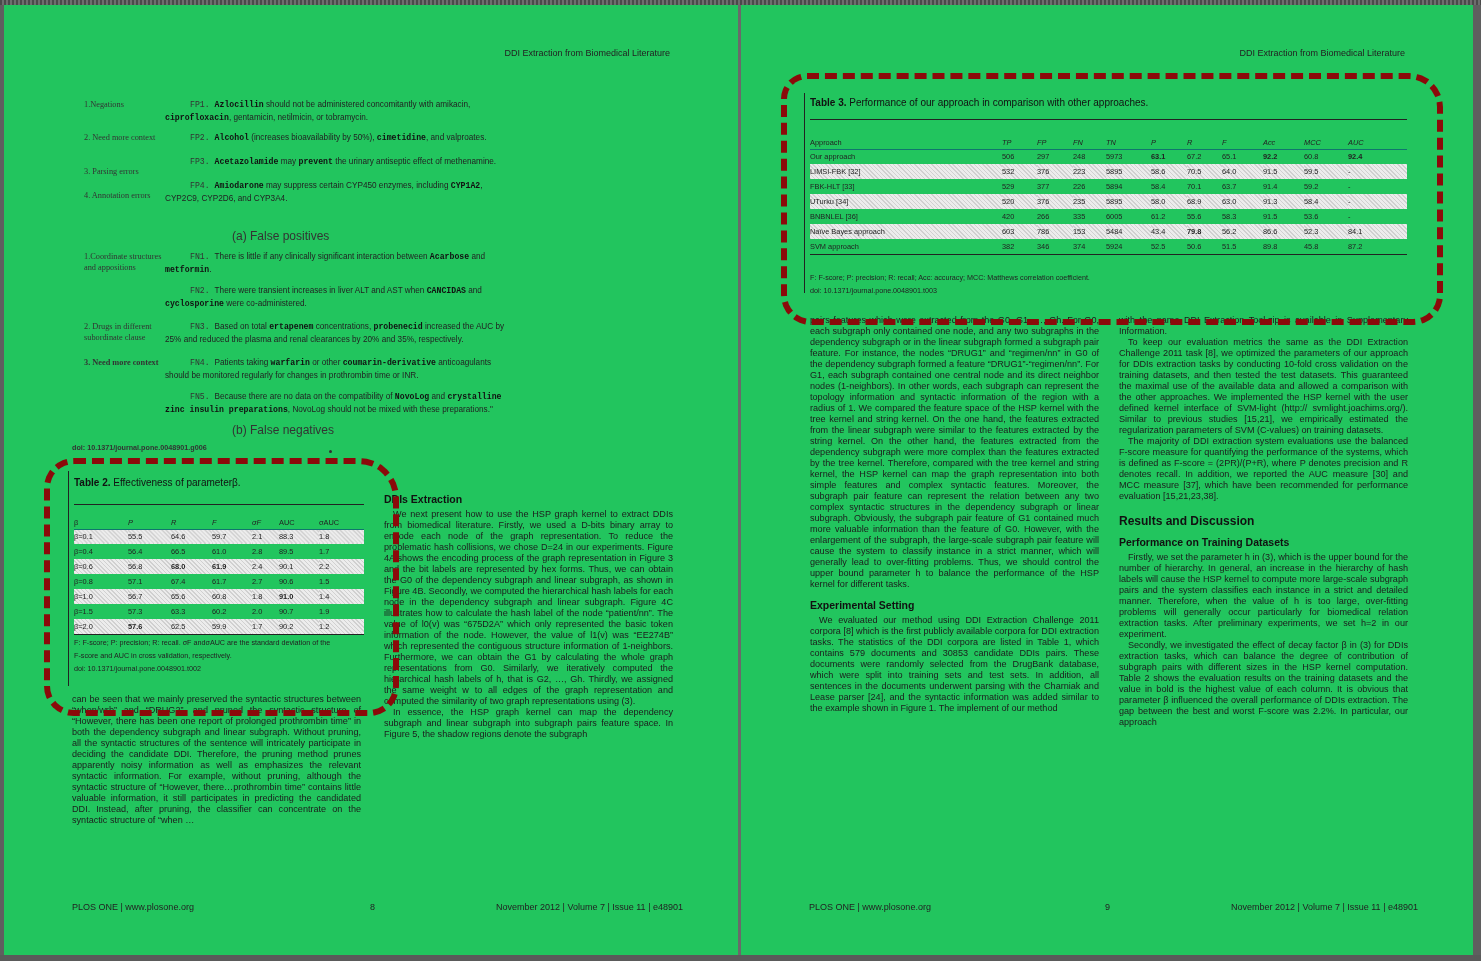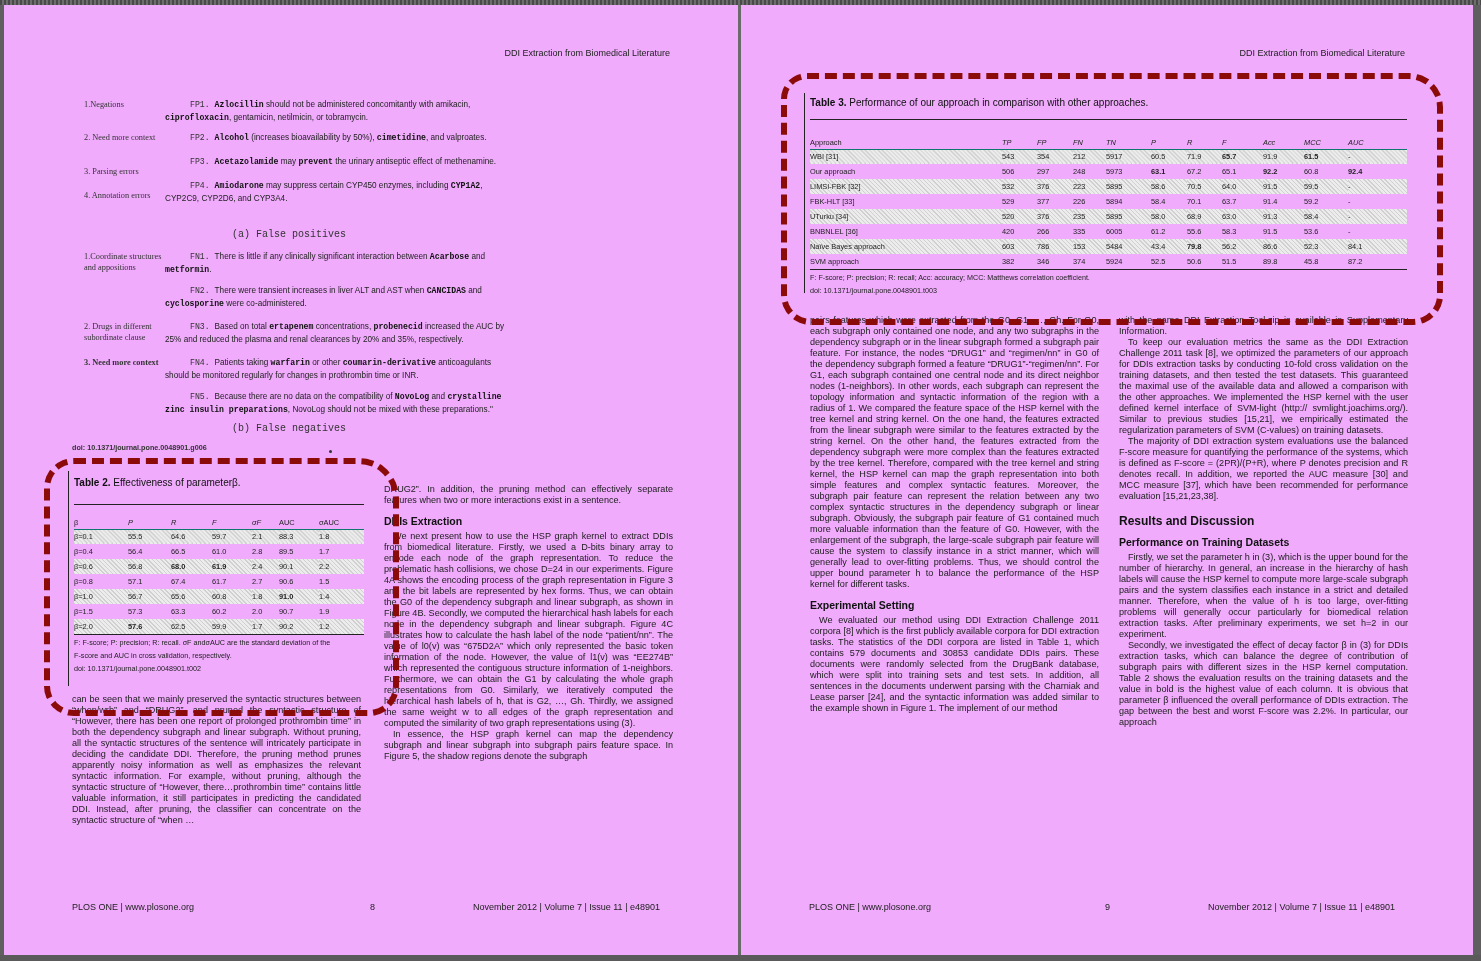--- a/index.html
+++ b/index.html
@@ -1,38 +1,38 @@
 <!DOCTYPE html>
 <html><head>
 <meta charset="utf-8">
 <style>
   * { box-sizing: border-box; margin: 0; padding: 0; }
   html, body { width: 1481px; height: 961px; overflow: hidden; background: #5f5f5f; }
   body { position: relative; font-family: "Liberation Sans", sans-serif; color: #1a1a1a; }
   .topstrip { position: absolute; left: 0; top: 0; width: 1481px; height: 5px;
     background: repeating-linear-gradient(90deg, #4a4a4a 0 2px, #6e6e6e 2px 4px); }
-  .page { position: absolute; top: 5px; background: #f0abfc; height: 950px; overflow: hidden; }
+  .page { position: absolute; top: 5px; background: #22c55e; height: 950px; overflow: hidden; }
   #page8 { left: 4px; width: 734px; }
   #page9 { left: 741px; width: 732px; }
   .bottomstrip { position: absolute; left: 0; top: 955px; width: 1481px; height: 6px; background: #5a5a5a; }
 
   .running-head { position: absolute; top: 43px; right: 68px; font-size: 9px; color: #222; }
   .footer { position: absolute; top: 897px; font-size: 9px; color: #222; }
   .footer-left { left: 68px; }
   .footer-num { left: 366px; }
-  .footer-right { right: 78px; }
+  .footer-right { right: 55px; }
 
   
   .fig { position: absolute; left: 68px; width: 440px; }
   .fig-row { position: absolute; left: 0; width: 440px; }
   .fig-cat { position: absolute; left: 12px; width: 90px; font-family: "Liberation Serif", serif; font-size: 8.3px; line-height: 11px; color: #333; }
   .fig-ex { position: absolute; left: 93px; width: 345px; font-size: 8.2px; line-height: 12.5px; color: #222; }
   .fig-ex .lab { font-family: Liberation Mono, monospace; color: #333; padding-left: 25px; }
   .fig-ex b { font-weight: bold; color: #111; font-family: Liberation Mono, monospace; }
-  .fig-caption { position: absolute; font-family: Liberation Mono, monospace; font-size: 10px; color: #333; }
+  .fig-caption { position: absolute; font-family: Liberation Sans, sans-serif; font-size: 12px; color: #333; }
   .doi { position: absolute; font-size: 7.2px; color: #333; }
 
   
   .tbl-title { position: absolute; font-size: 10px; color: #111; }
   .tbl-title b { font-weight: bold; }
   .rule { position: absolute; height: 1px; background: #222; }
   table.data { position: absolute; border-collapse: collapse; font-size: 7.4px; color: #222; }
   table.data th { font-weight: normal; text-align: left; height: 13px; padding: 0; border-bottom: 1px solid #0f766e; }
   table.data th.it { font-style: italic; }
   table.data td { height: 15px; padding: 0; white-space: nowrap; }
@@ -193,21 +193,20 @@
       <div>F-score and AUC in cross validation, respectively.</div>
       <div>doi: 10.1371/journal.pone.0048901.t002</div>
     </div>
   </div>
 
   <div class="col" style="left:68px;top:689px;">
     <p class="noind">can be seen that we mainly preserved the syntactic structures between “when/wrb” and “DRUG2”, and pruned the syntactic structure of “However, there has been one report of prolonged prothrombin time” in both the dependency subgraph and linear subgraph. Without pruning, all the syntactic structures of the sentence will intricately participate in deciding the candidate DDI. Therefore, the pruning method prunes apparently noisy information as well as emphasizes the relevant syntactic information. For example, without pruning, although the syntactic structure of “However, there…prothrombin time” contains little valuable information, it still participates in predicting the candidated DDI. Instead, after pruning, the classifier can concentrate on the syntactic structure of “when …</p>
   </div>
 
   <div class="col" style="left:380px;top:479px;">
-    <p class="noind">DRUG2”. In addition, the pruning method can effectively separate features when two or more interactions exist in a sentence.</p>
     <h3>DDIs Extraction</h3>
     <p>We next present how to use the HSP graph kernel to extract DDIs from biomedical literature. Firstly, we used a D-bits binary array to encode each node of the graph representation. To reduce the problematic hash collisions, we chose D=24 in our experiments. Figure 4A shows the encoding process of the graph representation in Figure 3 and the bit labels are represented by hex forms. Thus, we can obtain the G0 of the dependency subgraph and linear subgraph, as shown in Figure 4B. Secondly, we computed the hierarchical hash labels for each node in the dependency subgraph and linear subgraph. Figure 4C illustrates how to calculate the hash label of the node “patient/nn”. The value of l0(v) was “675D2A” which only represented the basic token information of the node. However, the value of l1(v) was “EE274B” which represented the contiguous structure information of 1-neighbors. Furthermore, we can obtain the G1 by calculating the whole graph representations from G0. Similarly, we iteratively computed the hierarchical hash labels of h, that is G2, …, Gh. Thirdly, we assigned the same weight w to all edges of the graph representation and computed the similarity of two graph representations using (3).</p>
     <p>In essence, the HSP graph kernel can map the dependency subgraph and linear subgraph into subgraph pairs feature space. In Figure 5, the shadow regions denote the subgraph</p>
   </div>
 
   <div class="footer footer-left">PLOS ONE | www.plosone.org</div>
   <div class="footer footer-num">8</div>
   <div class="footer footer-right">November 2012 | Volume 7 | Issue 11 | e48901</div>
 
   <div class="annot" style="left:40px;top:453px;width:355px;height:258px;border-radius:30px 40px 30px 30px;"></div>
@@ -233,33 +232,20 @@
             <th class="it" style="width: 45px;">TN</th>
             <th class="it" style="width: 36px;">P</th>
             <th class="it" style="width: 35px;">R</th>
             <th class="it" style="width: 41px;">F</th>
             <th class="it" style="width: 41px;">Acc</th>
             <th class="it" style="width: 44px;">MCC</th>
             <th class="it" style="width: 59px;">AUC</th>
           </tr>
         </thead>
       <tbody id="t3-body">
-          <tr class="shaded">
-            <td>WBI [31]</td>
-            <td>543</td>
-            <td>354</td>
-            <td>212</td>
-            <td>5917</td>
-            <td>60.5</td>
-            <td>71.9</td>
-            <td class="bold">65.7</td>
-            <td>91.9</td>
-            <td class="bold">61.5</td>
-            <td>-</td>
-          </tr>
           <tr class="">
             <td>Our approach</td>
             <td>506</td>
             <td>297</td>
             <td>248</td>
             <td>5973</td>
             <td class="bold">63.1</td>
             <td>67.2</td>
             <td>65.1</td>
             <td class="bold">92.2</td>

